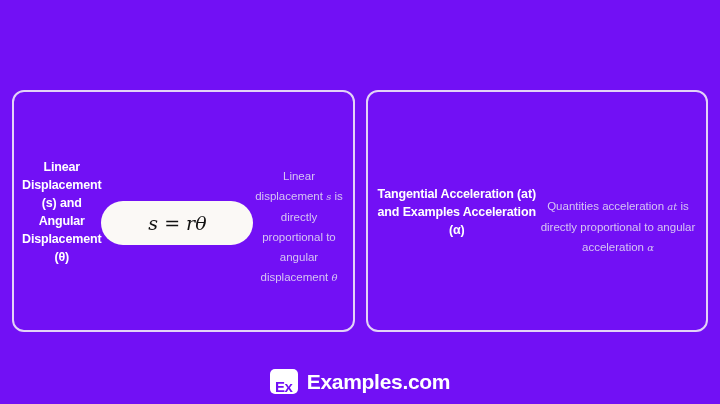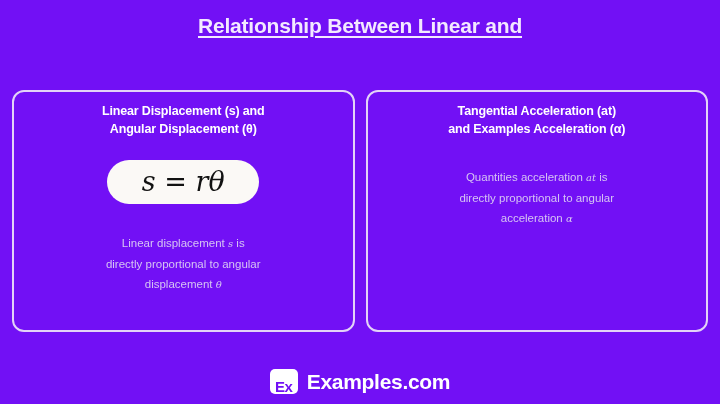--- a/index.html
+++ b/index.html
@@ -46,21 +46,20 @@
   }
   .card {
     flex: 1 1 0;
     min-width: 0;
     height: 242px;
     box-sizing: border-box;
     border: 2px solid #e3d3f7;
     border-radius: 12px;
     padding: 10px 8px 8px 8px;
     display: flex;
-    flex-direction: column;
     align-items: center;
     background: transparent;
   }
   .card-title {
     color: #ffffff;
     font-size: 12.5px;
     font-weight: bold;
     line-height: 18px;
     text-align: center;
     letter-spacing: -0.15px;
@@ -74,21 +73,21 @@
     min-width: 152px;
     padding: 2px 16px;
     display: flex;
     align-items: center;
     justify-content: center;
     box-sizing: border-box;
   }
   .formula-text {
     font-family: "DejaVu Serif", serif;
     font-style: italic;
-    font-size: 27px;
+    font-size: 19px;
     color: #121212;
     line-height: 40px;
     white-space: nowrap;
   }
   .card-desc {
     margin-top: 29px;
     color: #d6c4f3;
     font-size: 11.5px;
     line-height: 20px;
     text-align: center;
@@ -132,21 +131,20 @@
     font-size: 21px;
     font-weight: bold;
     letter-spacing: -0.3px;
     line-height: 24px;
   }
 </style>
 </head>
 <body>
 
 <div class="page-title">
-  <div class="title-line">Relationship Between Linear and</div>
   <br>
 </div>
 
 <div class="cards-row">
 
   <div class="card">
     <div class="card-title">Linear Displacement (s) and
 Angular Displacement (θ)</div>
     <div class="formula-pill">
       <span class="formula-text">s = rθ</span>

